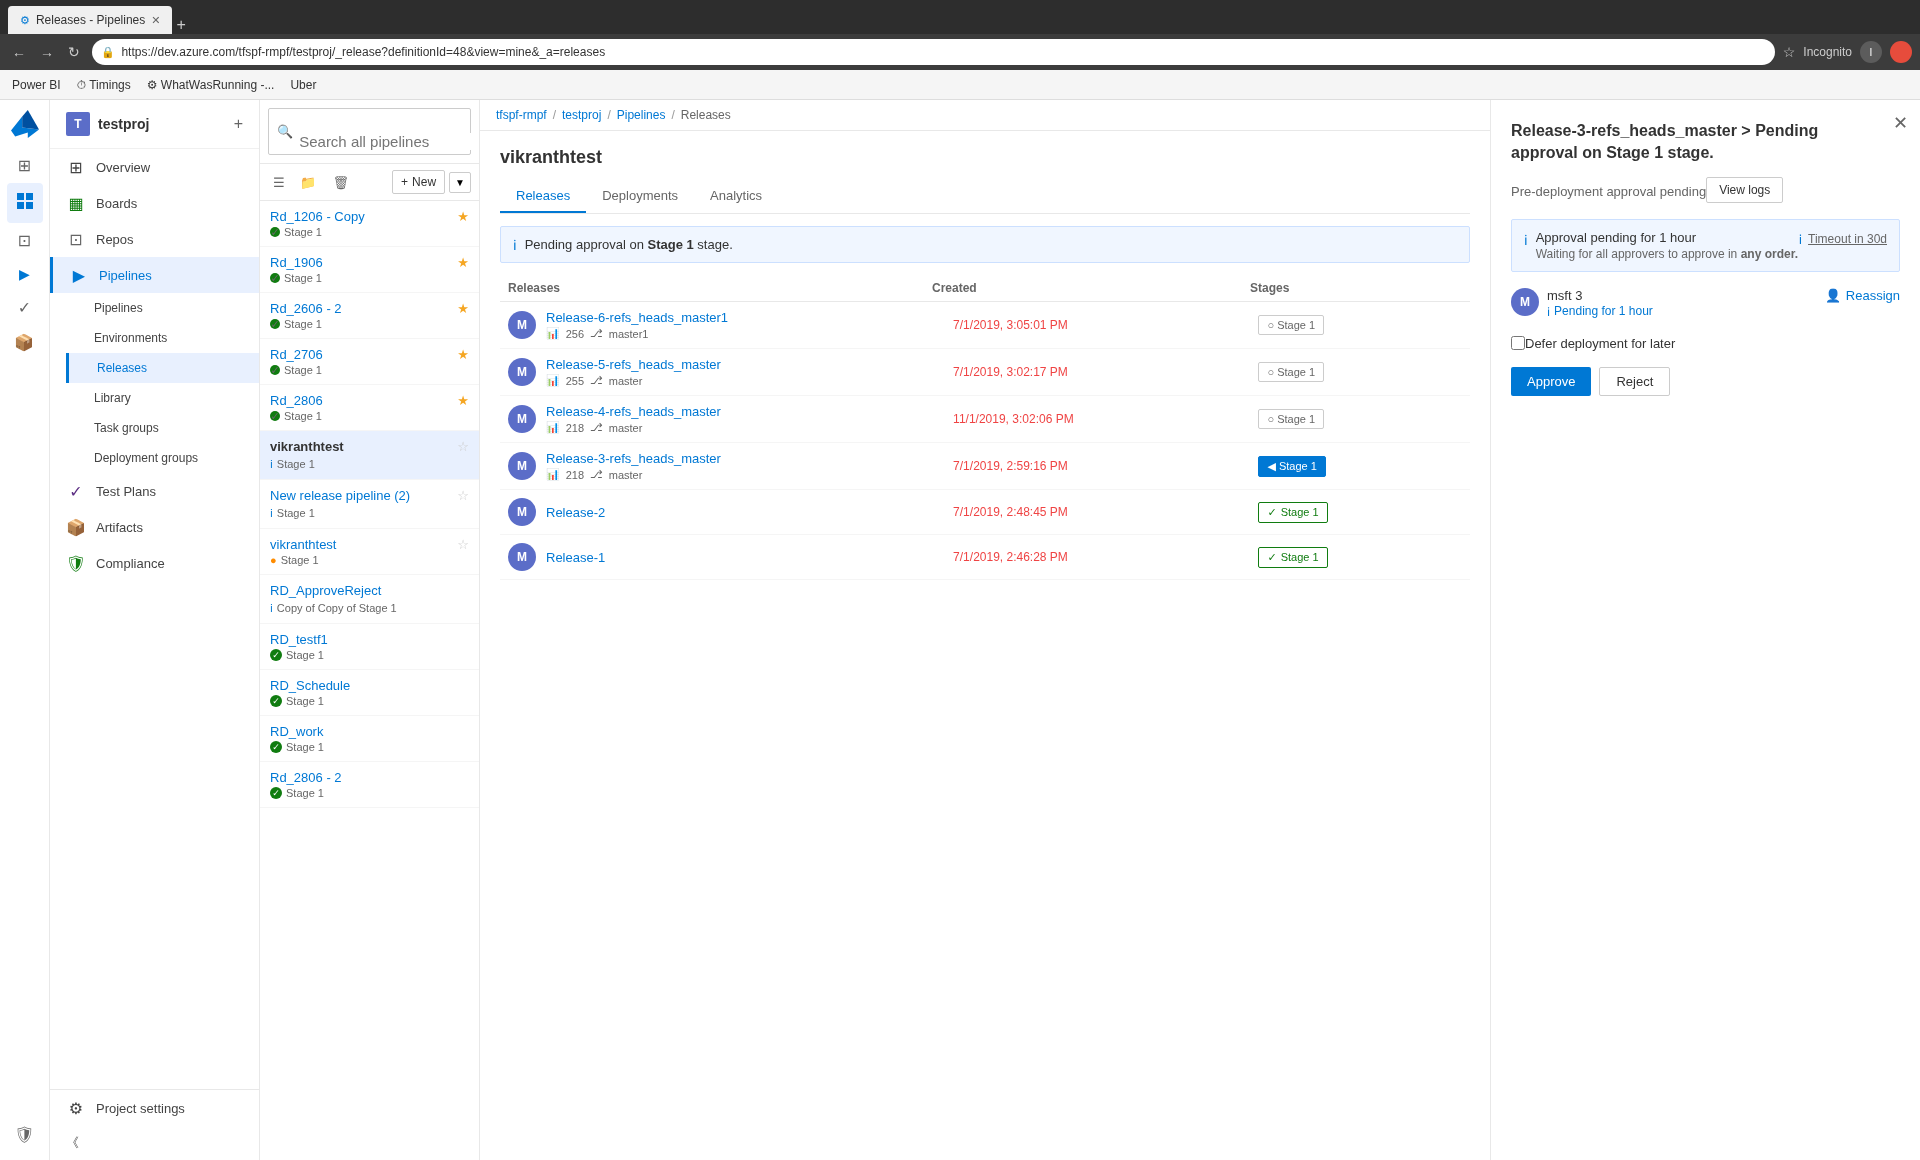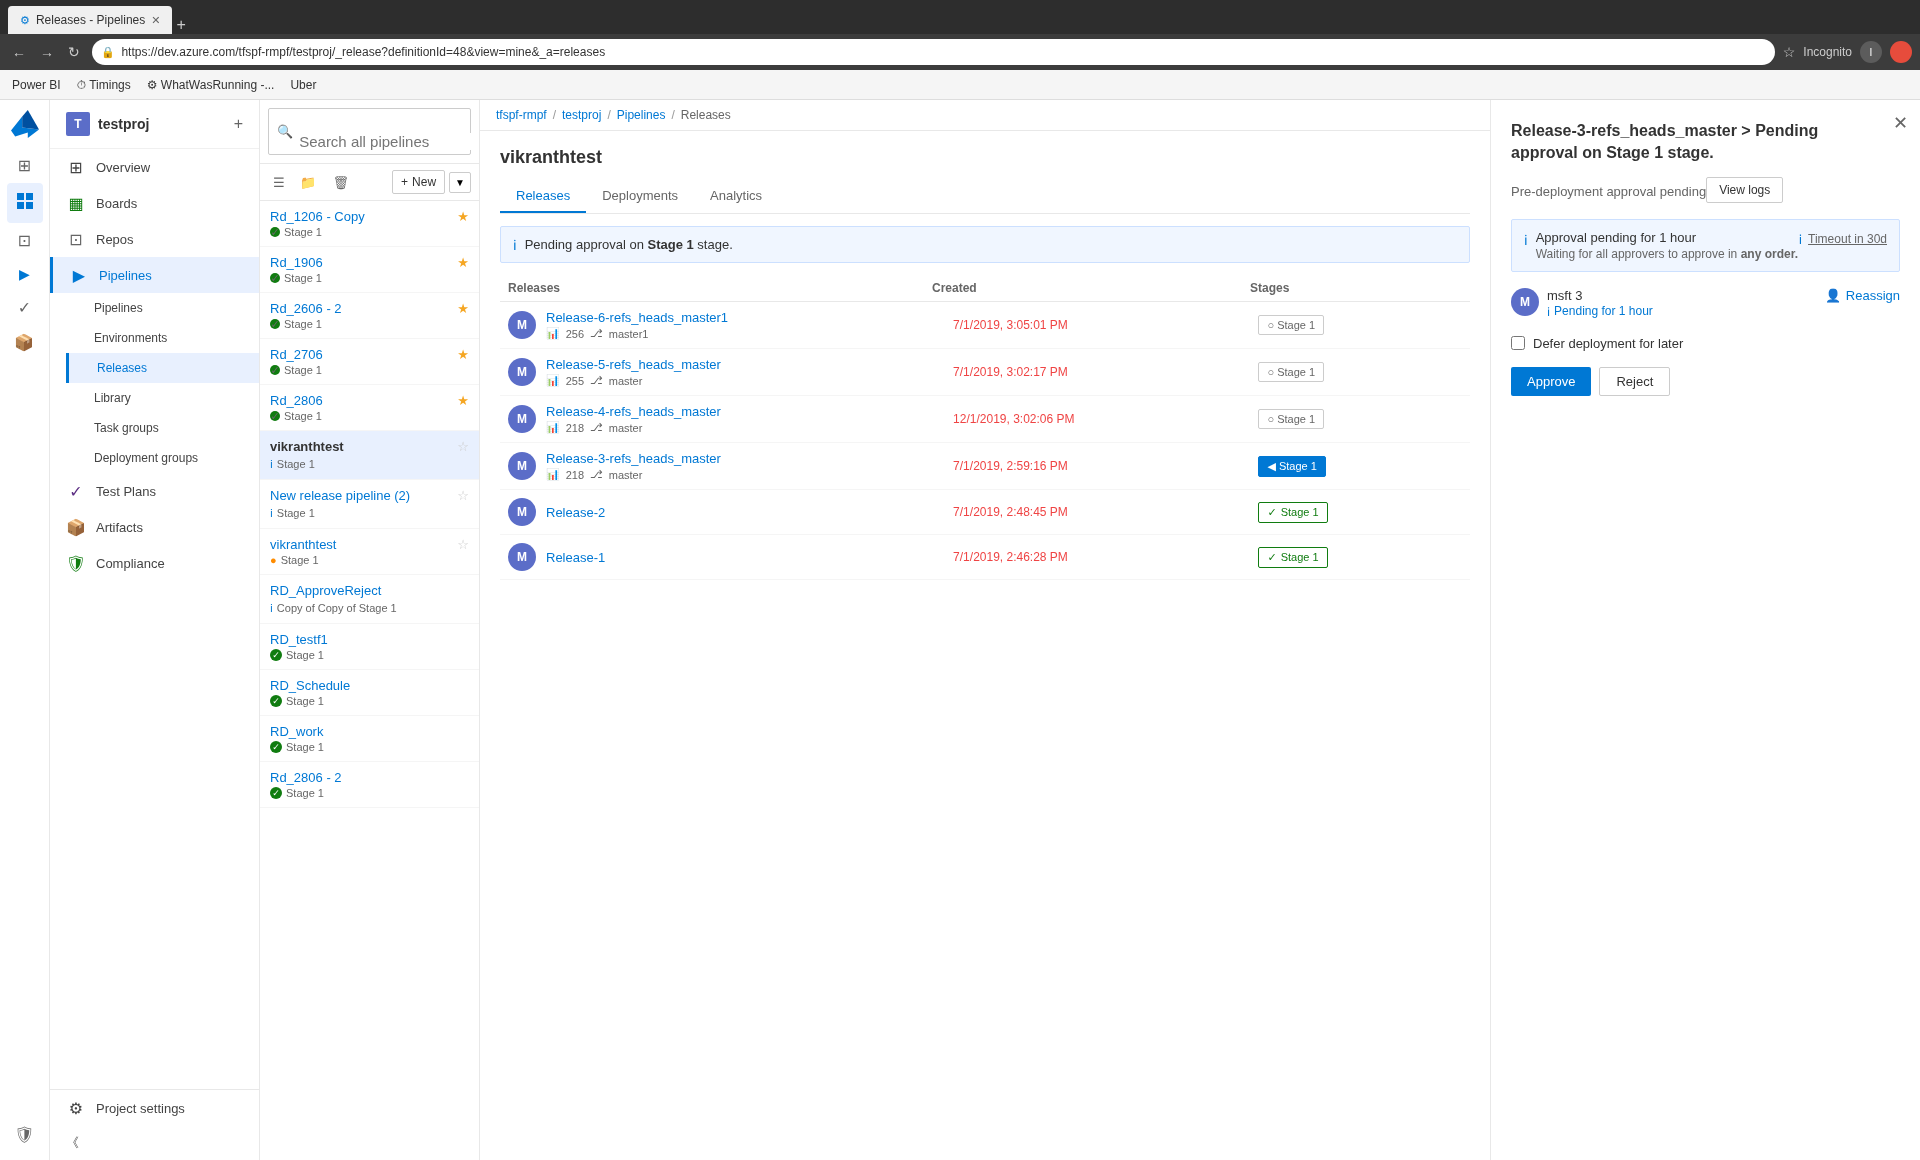--- a/index.html
+++ b/index.html
@@ -112,21 +112,21 @@
     .approver-info { display: flex; align-items: flex-start; gap: 8px; }
     .approver-avatar { width: 28px; height: 28px; border-radius: 50%; background: #5b6dc8; color: #fff; display: flex; align-items: center; justify-content: center; font-size: 12px; font-weight: 600; }
     .approver-name { font-size: 13px; font-weight: 500; color: #333; }
     .approver-status { font-size: 12px; color: #0078d4; display: flex; align-items: center; gap: 4px; }
     .reassign-btn { display: flex; align-items: center; gap: 4px; background: none; border: none; cursor: pointer; color: #0078d4; font-size: 13px; padding: 0; }
 
     .comment-section { margin-bottom: 16px; }
     .comment-label { font-size: 13px; font-weight: 500; color: #333; margin-bottom: 6px; }
     .comment-textarea { width: 100%; height: 70px; border: 1px solid #ccc; border-radius: 2px; padding: 6px 8px; font-size: 13px; resize: vertical; outline: none; font-family: inherit; }
 
-    .defer-checkbox { display: flex; align-items: center; gap: 8px; margin-bottom: 16px; font-size: 13px; color: #333; }
+    .defer-checkbox { display: flex; align-items: center; margin-bottom: 16px; font-size: 13px; color: #333; }
     .defer-checkbox input { width: 14px; height: 14px; cursor: pointer; }
 
     .action-buttons { display: flex; gap: 8px; }
     .approve-btn { padding: 6px 16px; background: #0078d4; color: #fff; border: none; border-radius: 2px; cursor: pointer; font-size: 13px; font-weight: 500; }
     .reject-btn { padding: 6px 16px; background: #fff; color: #333; border: 1px solid #ccc; border-radius: 2px; cursor: pointer; font-size: 13px; }
   </style>
 </head>
 <body>
 
 <div class="tab-bar">
@@ -498,21 +498,21 @@
           <div class="release-avatar">M</div>
           <div class="release-info col-release">
             <div class="release-name">Release-4-refs_heads_master</div>
             <div class="release-meta">
               <span>📊</span>
               <span>218</span>
               <span>⎇</span>
               <span>master</span>
             </div>
           </div>
-          <div class="release-created col-created">12/1/2019, 3:02:06 PM</div>
+          <div class="release-created col-created">11/1/2019, 3:02:06 PM</div>
           <div class="release-stages col-stages">
             <span class="stage-badge default">○ Stage 1</span>
           </div>
         </div>
 
         <div class="release-row">
           <div class="release-avatar">M</div>
           <div class="release-info col-release">
             <div class="release-name">Release-3-refs_heads_master</div>
             <div class="release-meta">

